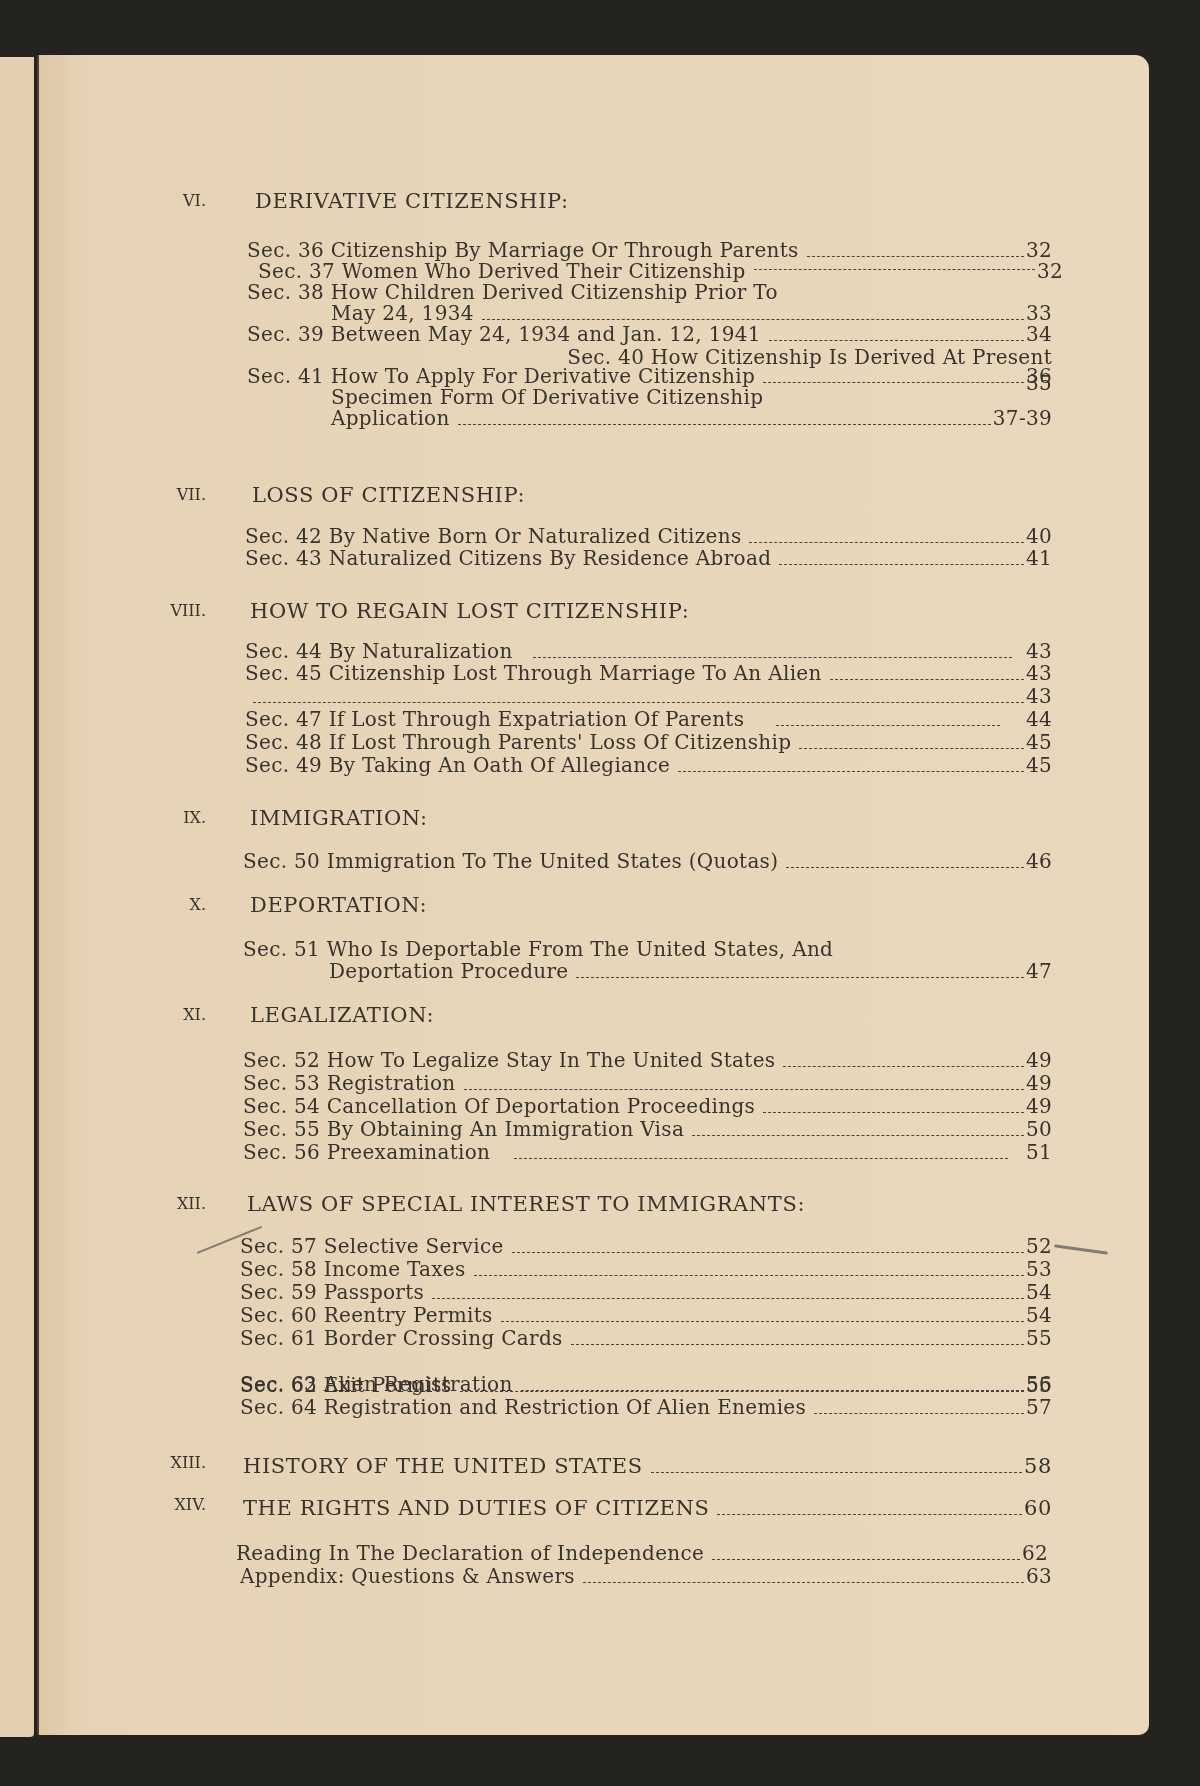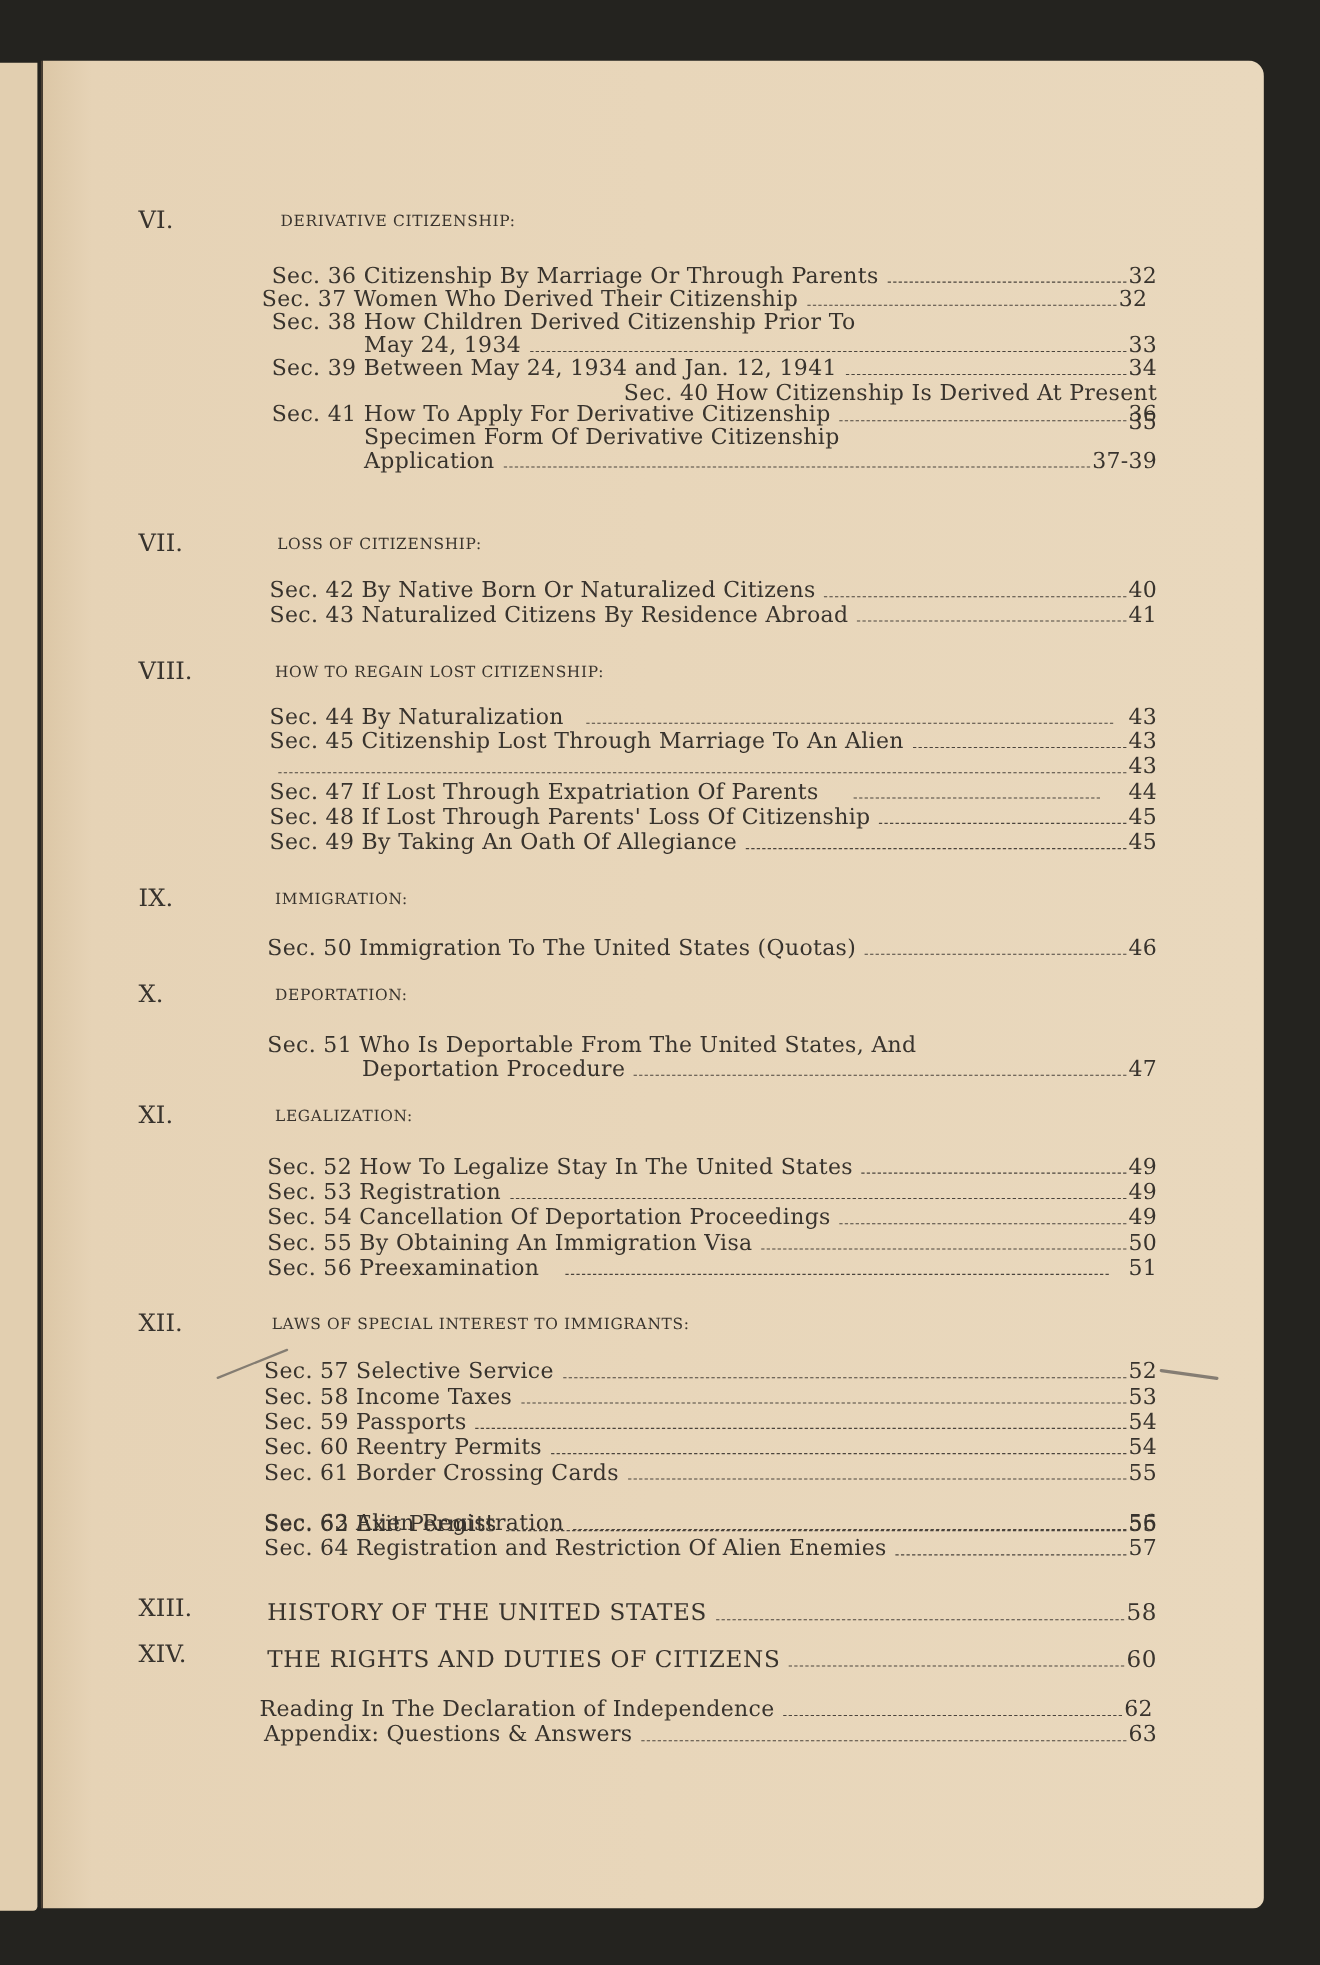--- a/index.html
+++ b/index.html
@@ -14,26 +14,26 @@
     background: #e2cfb0; border-bottom-right-radius: 4px;
   }
   .page {
     position: absolute; left: 37px; top: 55px; width: 1110px; height: 1680px;
     background: linear-gradient(90deg, #dcc7a6 0%, #e6d3b6 4%, #e8d6ba 50%, #e9d8bd 100%);
     border-top-right-radius: 14px; border-bottom-right-radius: 10px;
     border-left: 2px solid #4a3f32;
   }
   .toc { position: absolute; left: 0; top: 0; width: 1200px; }
   .sec-head {
-    position: absolute; height: 28px; font-size: 14px; letter-spacing: 0.6px;
+    position: absolute; height: 28px; font-size: 21px; letter-spacing: 0.6px;
     white-space: nowrap; line-height: 28px;
   }
   .numeral {
-    position: absolute; width: 80px; 
-    font-size: 22px; line-height: 28px;
+    position: absolute; width: 80px; text-align: right;
+    font-size: 16px; line-height: 28px;
   }
   .entry {
     position: absolute; font-size: 20px; line-height: 21px; height: 21px;
     white-space: nowrap; letter-spacing: 0.3px;
   }
   .leader-row {
     position: absolute; display: flex; align-items: flex-end;
     font-size: 20px; line-height: 21px; height: 21px; white-space: nowrap;
     letter-spacing: 0.3px;
   }
@@ -62,21 +62,21 @@
 <div class="toc">
 
   <div class="numeral" style="left:126px;top:187px;">VI.</div>
   <div class="sec-head" style="left:255px;top:187px;">DERIVATIVE CITIZENSHIP:</div>
 
   <div class="leader-row" style="left:247px;top:240px;width:805px;">
     <span class="title"><span>Sec. 36</span> <span>Citizenship By Marriage Or Through Parents</span></span>
     <span class="dots"></span>
     <span class="pg">32</span>
   </div>
-  <div class="leader-row" style="left:238px;top:261px;width:805px;">
+  <div class="leader-row" style="left:258px;top:261px;width:805px;align-items:center;">
     <span class="title"><span>Sec. 37</span> <span>Women Who Derived Their Citizenship</span></span>
     <span class="dots"></span>
     <span class="pg">32</span>
   </div>
   <div class="entry" style="left:247px;top:282px;">
     <span>Sec. 38</span> <span>How Children Derived Citizenship Prior To</span>
   </div>
   <div class="leader-row" style="left:331px;top:303px;width:721px;">
     <span class="title">May 24, 1934</span>
     <span class="dots"></span>

